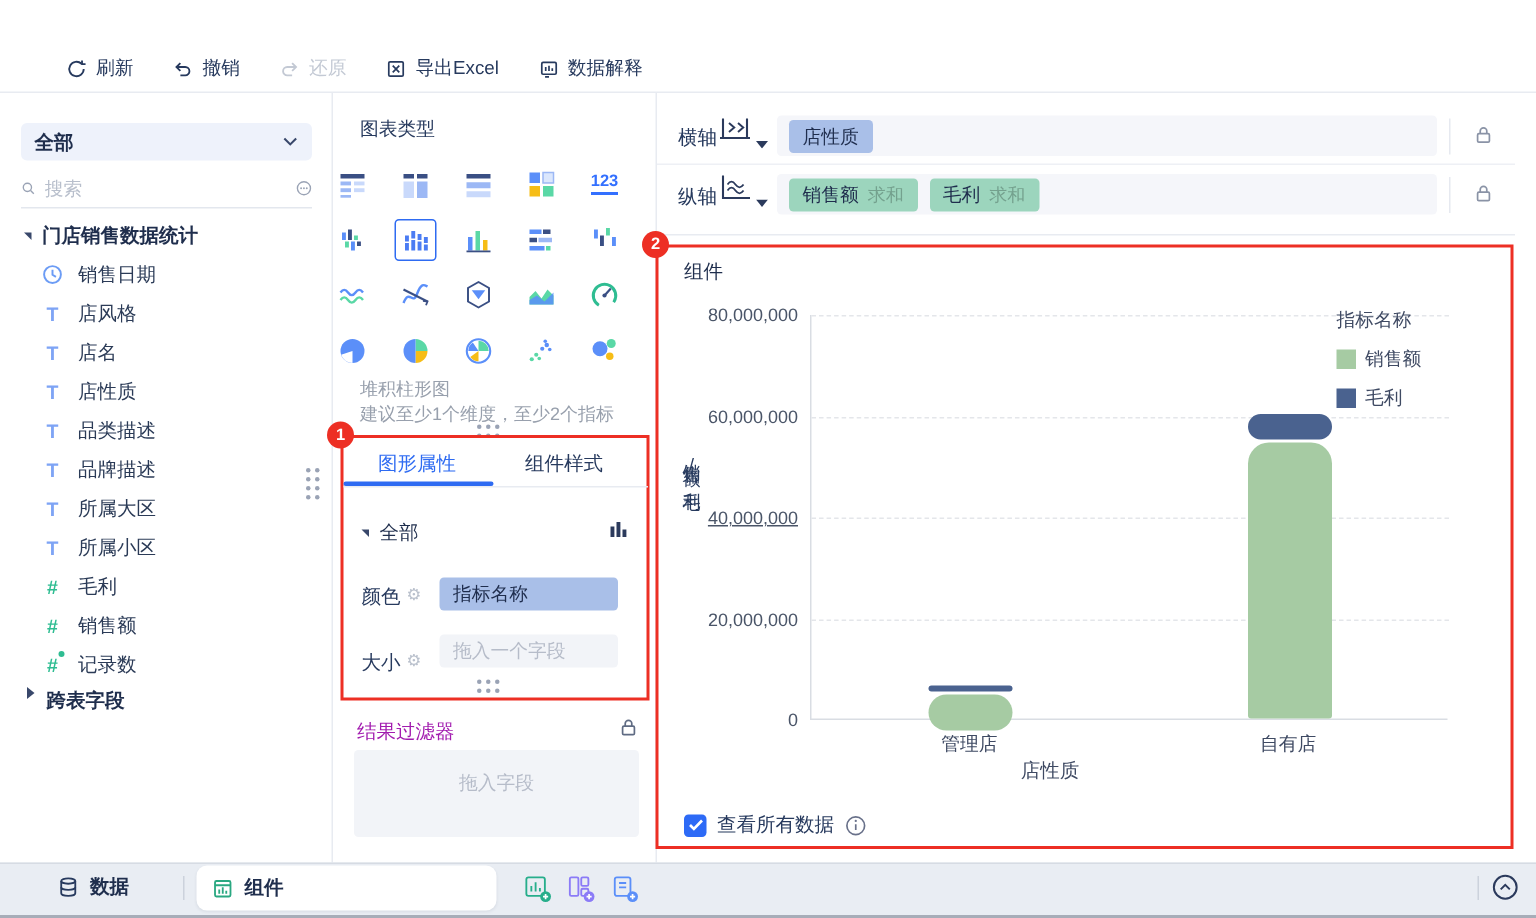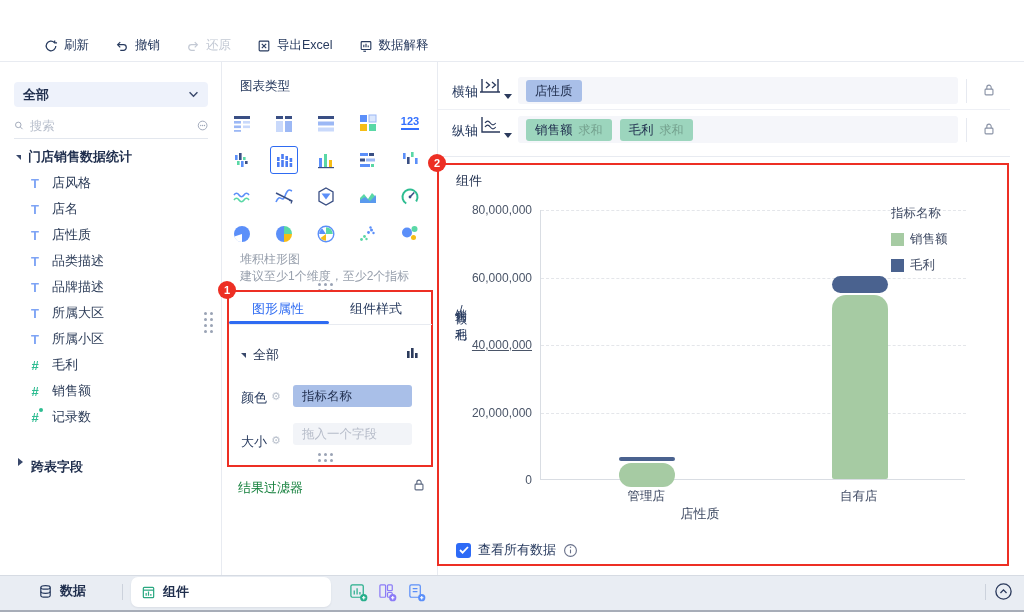--- a/index.html
+++ b/index.html
@@ -31,21 +31,21 @@
   .nix{color:#2fbd92;font-weight:bold;font-size:13px;width:14px;text-align:center;position:relative}
   .nix i{position:absolute;right:-1px;top:-2px;width:4px;height:4px;border-radius:50%;background:#2fbd92}
   #crossrow{position:absolute;left:18px;top:458px;display:flex;gap:8px;font-weight:bold;font-size:13px;color:#1f2e4d;cursor:pointer}
   #vdrag{position:absolute;left:204px;top:312px;display:grid;grid-template-columns:3px 3px;gap:3px;cursor:col-resize}
   .dot{width:3px;height:3px;border-radius:50%;background:#9aa3b5}
   .hdots{display:grid;grid-template-columns:3px 3px 3px;gap:3px;cursor:row-resize}
   
   #middle{position:absolute;left:222px;top:62px;width:216px;height:513px;background:#fff;border-right:1px solid #e8ebf1}
   #ct-title{position:absolute;left:240px;top:78px;font-size:12.5px;color:#273a5e}
   #ct-grid{position:absolute;left:221px;top:104px;width:212px;display:grid;grid-template-columns:repeat(5,42px);grid-auto-rows:37px}
-  .cell{display:flex;align-items:center;justify-content:center;cursor:pointer}
+  .cell{display:flex;align-items:center;cursor:pointer}
   .cell .box{width:28px;height:28px;display:flex;align-items:center;justify-content:center;border-radius:3px}
   .cell.sel .box{border:1.5px solid #2e6bf2}
   .num123{font-size:11px;font-weight:bold;color:#3370ff;border-bottom:2px solid #3370ff;line-height:13px}
   #ct-name{position:absolute;left:240px;top:251px;font-size:12px;color:#98a0ad}
   #ct-hint{position:absolute;left:240px;top:268px;font-size:12px;color:#98a0ad}
   
   .redrect{position:absolute;border:2px solid #ed2f24;pointer-events:none}
   .badge{position:absolute;width:18px;height:18px;border-radius:50%;background:#ed2f24;color:#fff;font-size:11px;font-weight:bold;display:flex;align-items:center;justify-content:center;z-index:30}
   
   .ptab{font-size:13px;cursor:pointer}
@@ -150,20 +150,27 @@
         <circle cx="8" cy="8" r="0.9" fill="#9aa3b5"></circle>
         <circle cx="10.7" cy="8" r="0.9" fill="#9aa3b5"></circle>
     </svg>
   </div>
   <div id="treehead">
     <span class="tri-exp"></span>
     <span>门店销售数据统计</span>
   </div>
   <div id="field-list">
       <div class="field">
+        <svg width="14" height="14" viewBox="0 0 14 14" fill="none" stroke="#6c9cf5" stroke-width="1.3">
+          <circle cx="7" cy="7" r="5.6"></circle>
+          <path d="M7 3.8v3.4l2.3 1.4"></path>
+        </svg>
+        <span>销售日期</span>
+      </div>
+      <div class="field">
         <span class="tix">T</span>
         <span>店风格</span>
       </div>
       <div class="field">
         <span class="tix">T</span>
         <span>店名</span>
       </div>
       <div class="field">
         <span class="tix">T</span>
         <span>店性质</span>
@@ -458,27 +465,28 @@
 
   <div class="hdots abs" style="left:318px;top:453px">
     <span class="dot"></span>
       <span class="dot"></span>
       <span class="dot"></span>
       <span class="dot"></span>
       <span class="dot"></span>
       <span class="dot"></span>
   </div>
 
-  <div class="abs" style="left:238px;top:479px;font-size:13px;color:#15803d">结果过滤器</div>
+  <div class="abs" style="left:238px;top:479px;font-size:13px;color:#a21caf">结果过滤器</div>
   <div class="abs" style="left:412px;top:478px">
     <svg width="14" height="14" viewBox="0 0 16 16" fill="none" stroke="#5f6b83" stroke-width="1.3">
         <rect x="3.5" y="7" width="9" height="6.5" rx="1"></rect>
         <path d="M5.5 7V5a2.5 2.5 0 0 1 5 0v2"></path>
       </svg>
   </div>
+  <div class="abs dropbox" style="left:236px;top:500px;width:190px;height:58px;justify-content:center;align-items:flex-start;padding-top:14px">拖入字段</div>
 
   <div id="rightpanel"></div>
 
   <div class="abs axis-label" style="left:452px;top:83px">横轴</div>
   <div class="abs" style="left:478px;top:77px">
     <svg width="24" height="20" viewBox="0 0 24 20" fill="none" stroke="#2b3a5c" stroke-width="1.4">
         <path d="M4 2v13M20 2v13M2 15h20"></path>
         <path d="M8 5l3.5 3L8 11M14 5l3.5 3-3.5 3" stroke-width="1.3"></path>
       </svg>
   </div>

